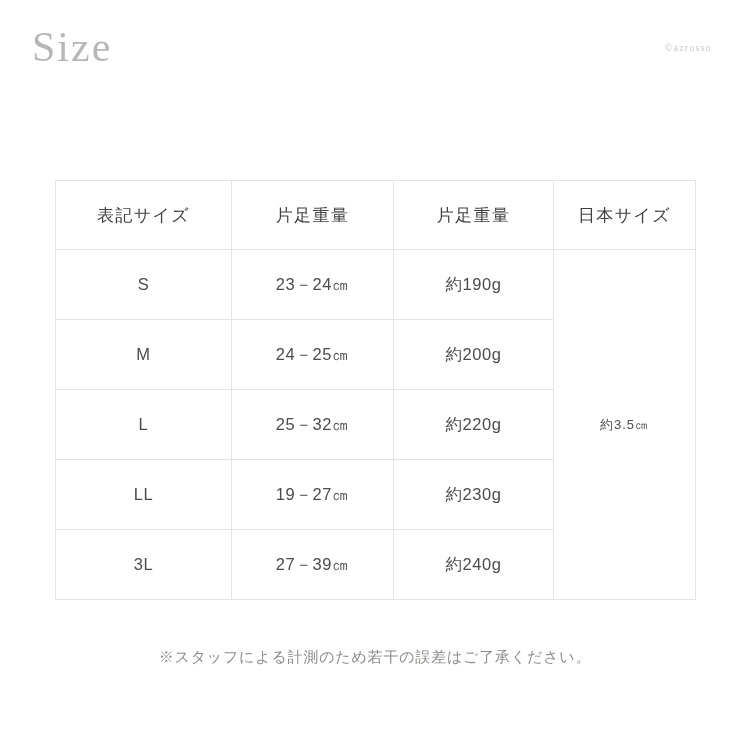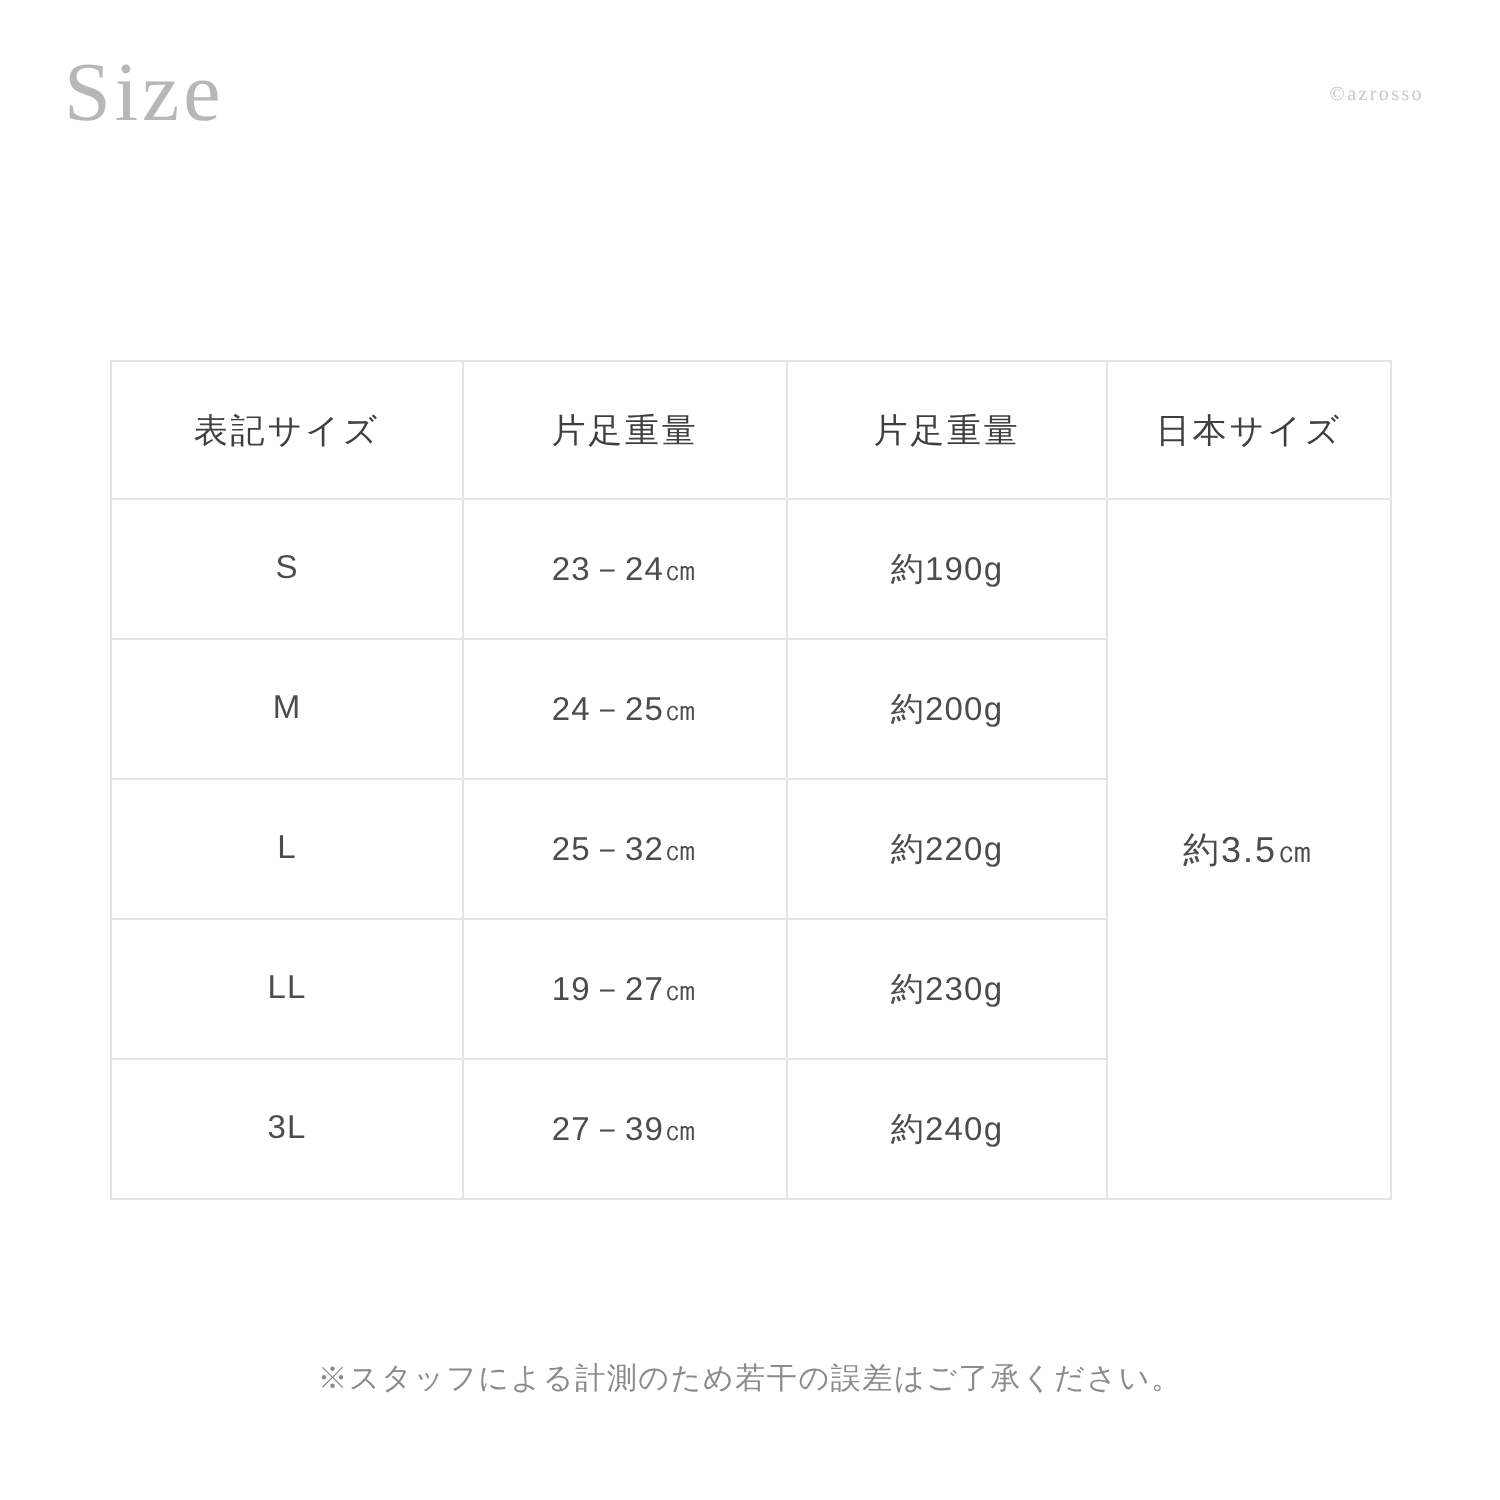--- a/index.html
+++ b/index.html
@@ -84,31 +84,31 @@
     height: 68px;
     font-size: 17px;
     font-weight: 400;
     color: #3f3f3f;
     letter-spacing: 1.4px;
   }
   table.size-table tbody td {
     height: 69px;
   }
   table.size-table td.heel {
-    font-size: 18px;
+    font-size: 13px;
     letter-spacing: 1px;
   }
   .num {
     letter-spacing: 1.2px;
   }
 
   
   .footnote {
     position: absolute;
-    top: 680px;
+    top: 648px;
     left: 0;
     width: 750px;
     text-align: center;
     font-size: 15px;
     color: #8d8b89;
     letter-spacing: 0.8px;
   }
 </style>
 </head>
 <body>

